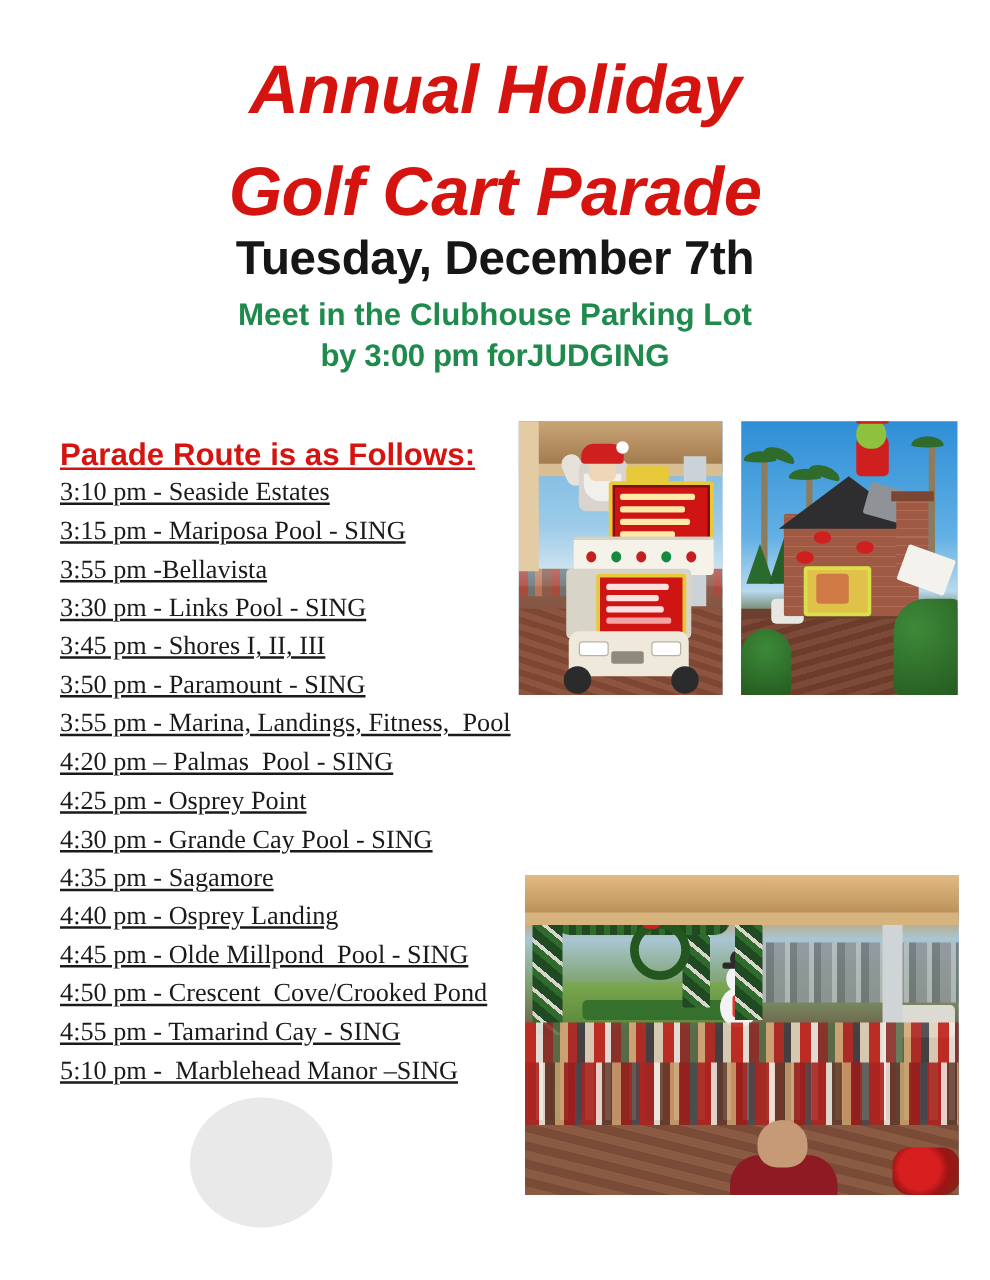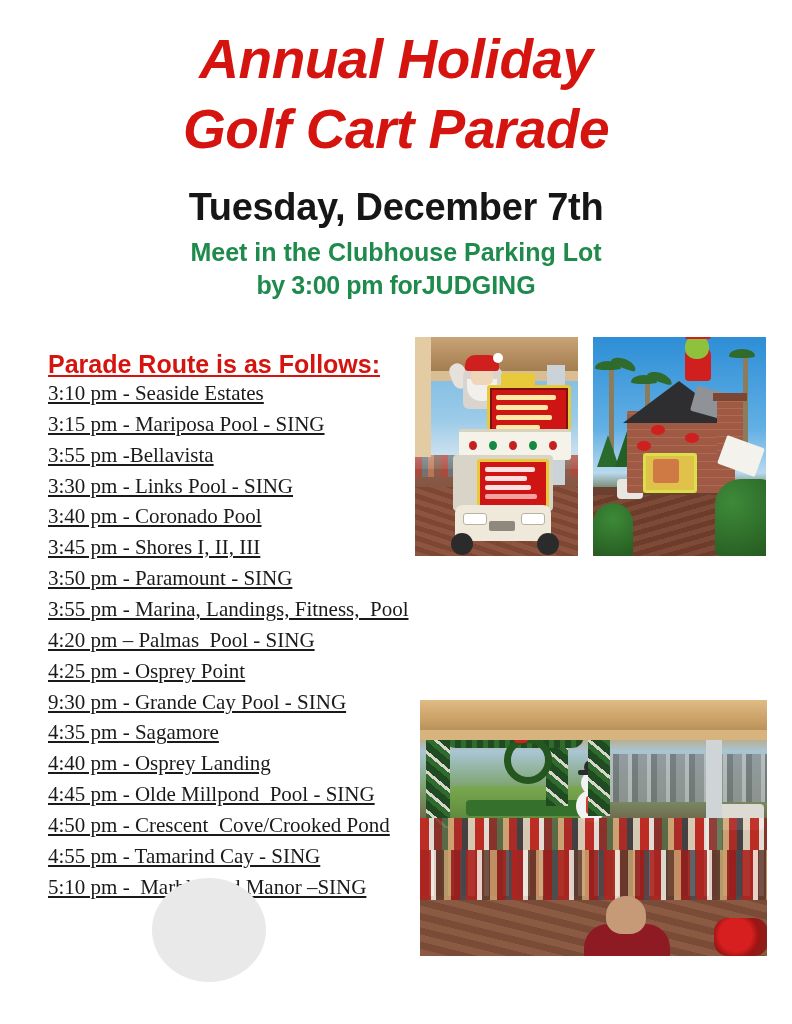--- a/index.html
+++ b/index.html
@@ -32,20 +32,21 @@
   }
   .title-line {
     font-family: "Liberation Sans", "DejaVu Sans", sans-serif;
     font-weight: bold;
     font-style: italic;
     color: #D6140F;
     font-size: 55px;
     line-height: 1.28;
     letter-spacing: -0.5px;
     white-space: nowrap;
+    margin-top: 12px;
   }
 
   .date-line {
     position: absolute;
     top: 186px;
     left: 0;
     width: 792px;
     text-align: center;
     font-family: "Liberation Sans", "DejaVu Sans", sans-serif;
     font-weight: bold;
@@ -288,27 +289,26 @@
     <div class="meet-2"><span class="tight">by 3:00 pm for</span><span>JUDGING</span></div>
   </div>
 
   <div class="route-heading">Parade Route is as Follows:</div>
 
   <div class="route-list">
     <div class="route-item"><span>3:10 pm - Seaside Estates</span></div>
     <div class="route-item"><span>3:15 pm - Mariposa Pool - SING</span></div>
     <div class="route-item"><span>3:55 pm -Bellavista</span></div>
     <div class="route-item"><span>3:30 pm - Links Pool - SING</span></div>
-    <div class="route-item"><span>3:40 pm - Coronado Pool</span></div>
     <div class="route-item"><span>3:45 pm - Shores I, II, III</span></div>
     <div class="route-item"><span>3:50 pm - Paramount - SING</span></div>
     <div class="route-item"><span>3:55 pm - Marina, Landings, Fitness,  Pool</span></div>
     <div class="route-item"><span>4:20 pm – Palmas  Pool - SING</span></div>
     <div class="route-item"><span>4:25 pm - Osprey Point</span></div>
-    <div class="route-item"><span>9:30 pm - Grande Cay Pool - SING</span></div>
+    <div class="route-item"><span>4:30 pm - Grande Cay Pool - SING</span></div>
     <div class="route-item"><span>4:35 pm - Sagamore</span></div>
     <div class="route-item"><span>4:40 pm - Osprey Landing</span></div>
     <div class="route-item"><span>4:45 pm - Olde Millpond  Pool - SING</span></div>
     <div class="route-item"><span>4:50 pm - Crescent  Cove/Crooked Pond</span></div>
     <div class="route-item"><span>4:55 pm - Tamarind Cay - SING</span></div>
     <div class="route-item"><span>5:10 pm -  Marblehead Manor –SING</span></div>
   </div>
 
   <div class="photo photo-cart">
     <div class="ph-layer p1-sky"></div>

